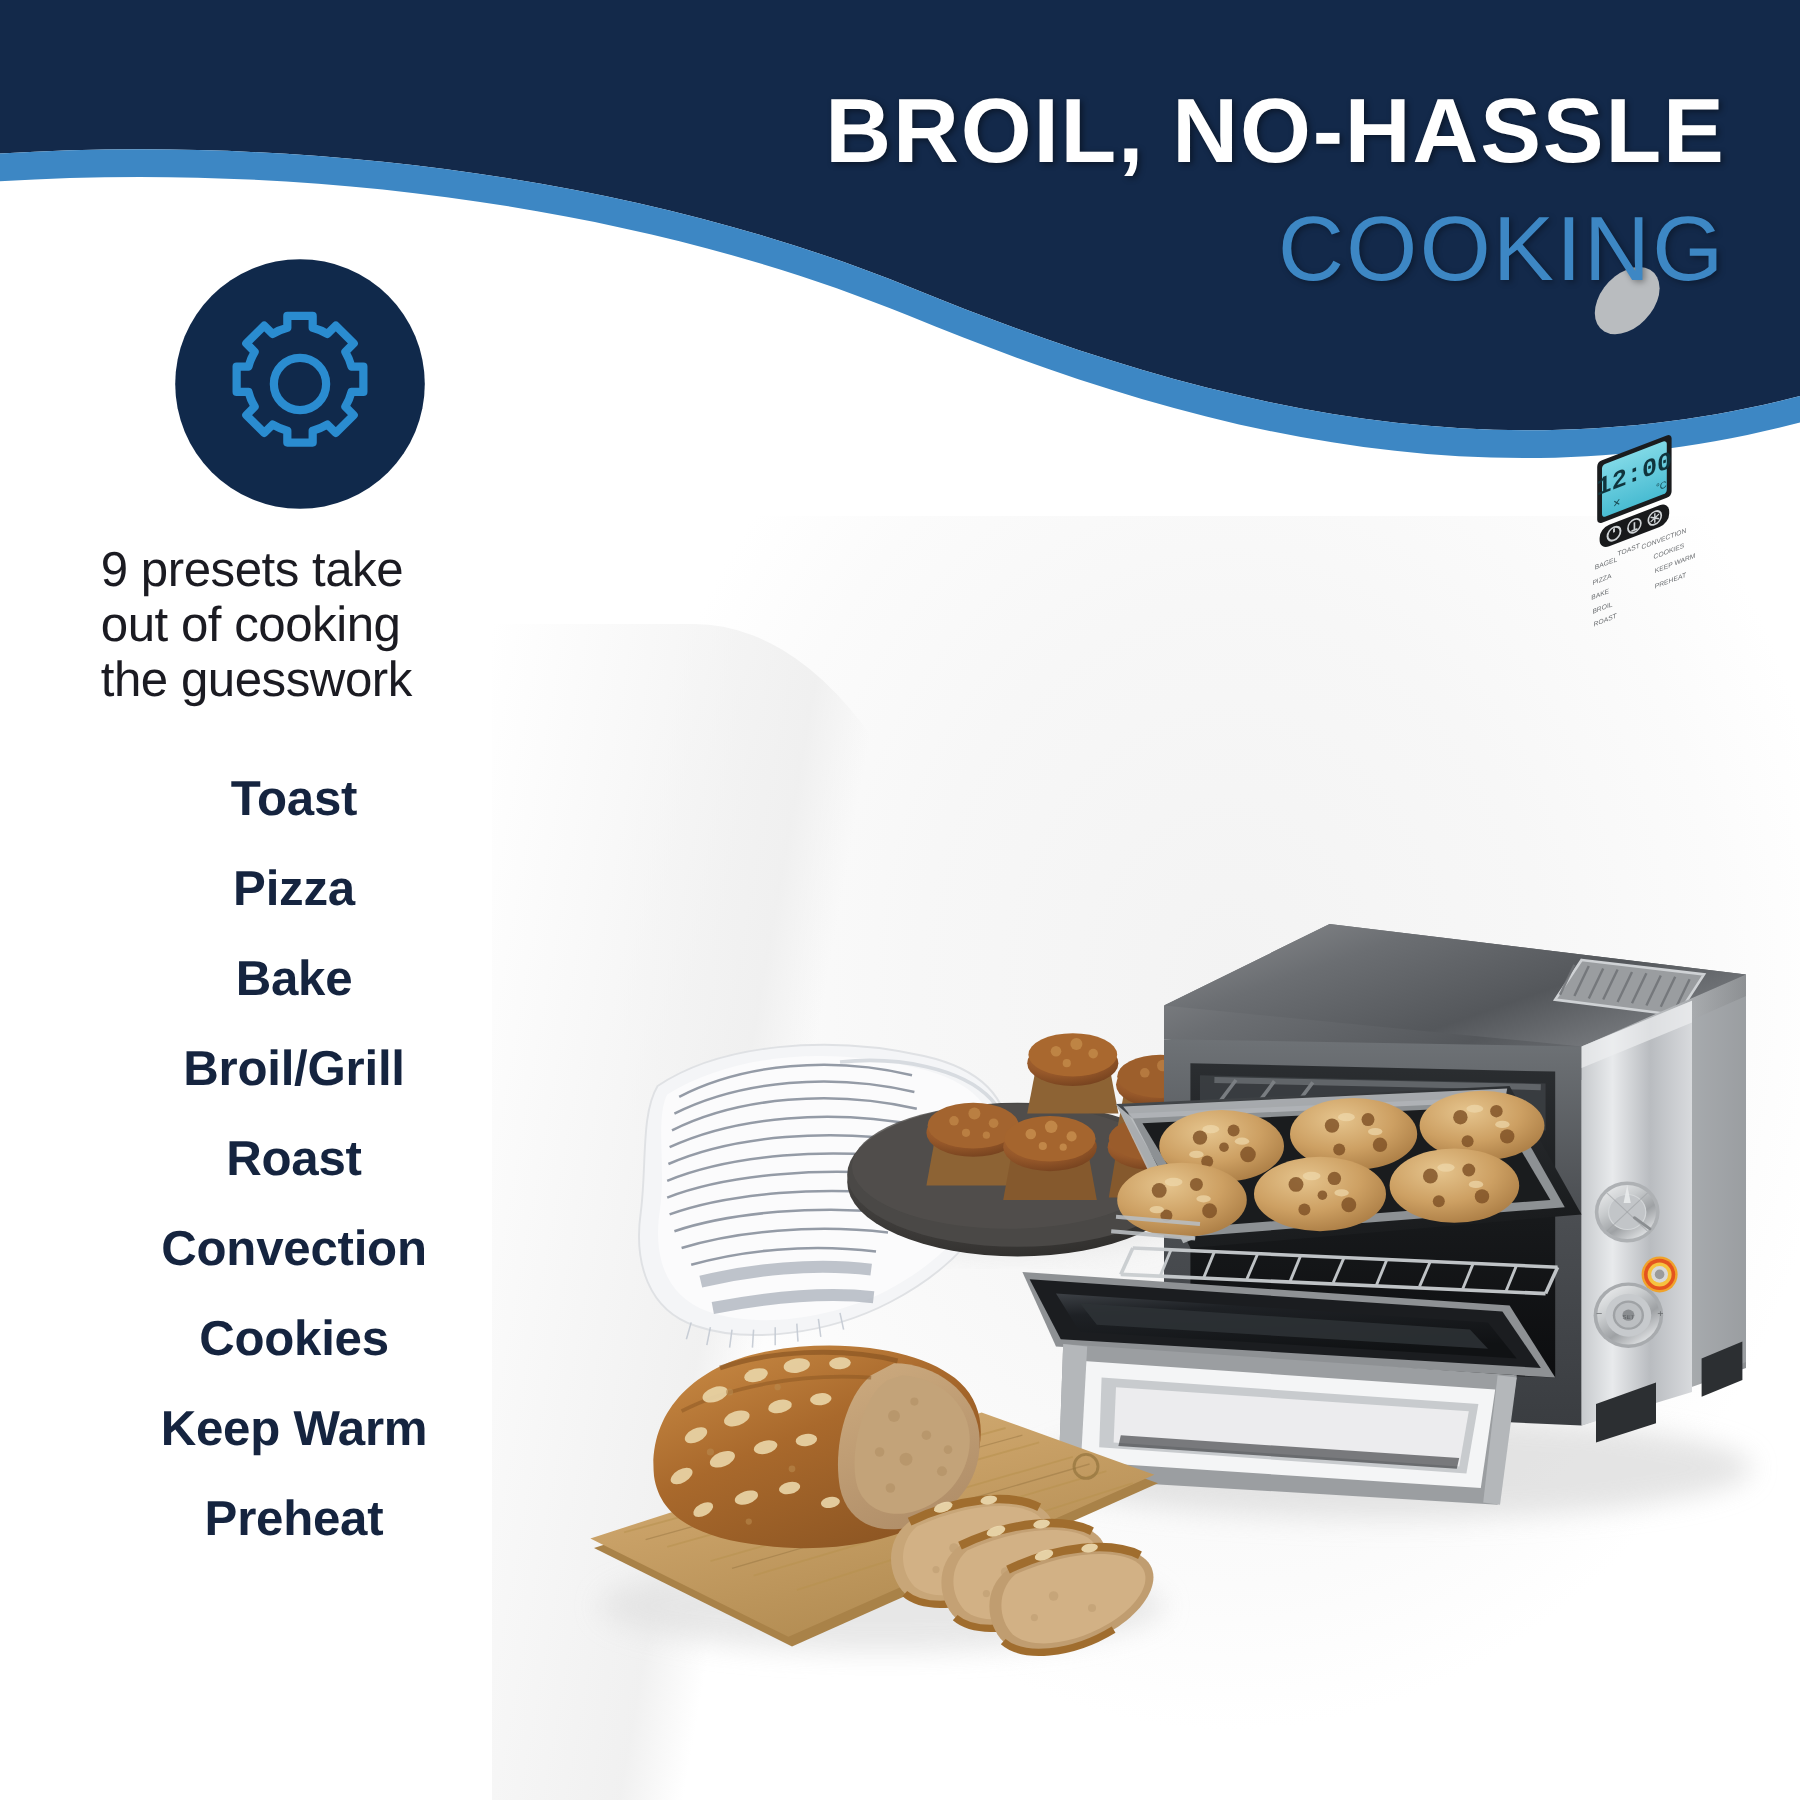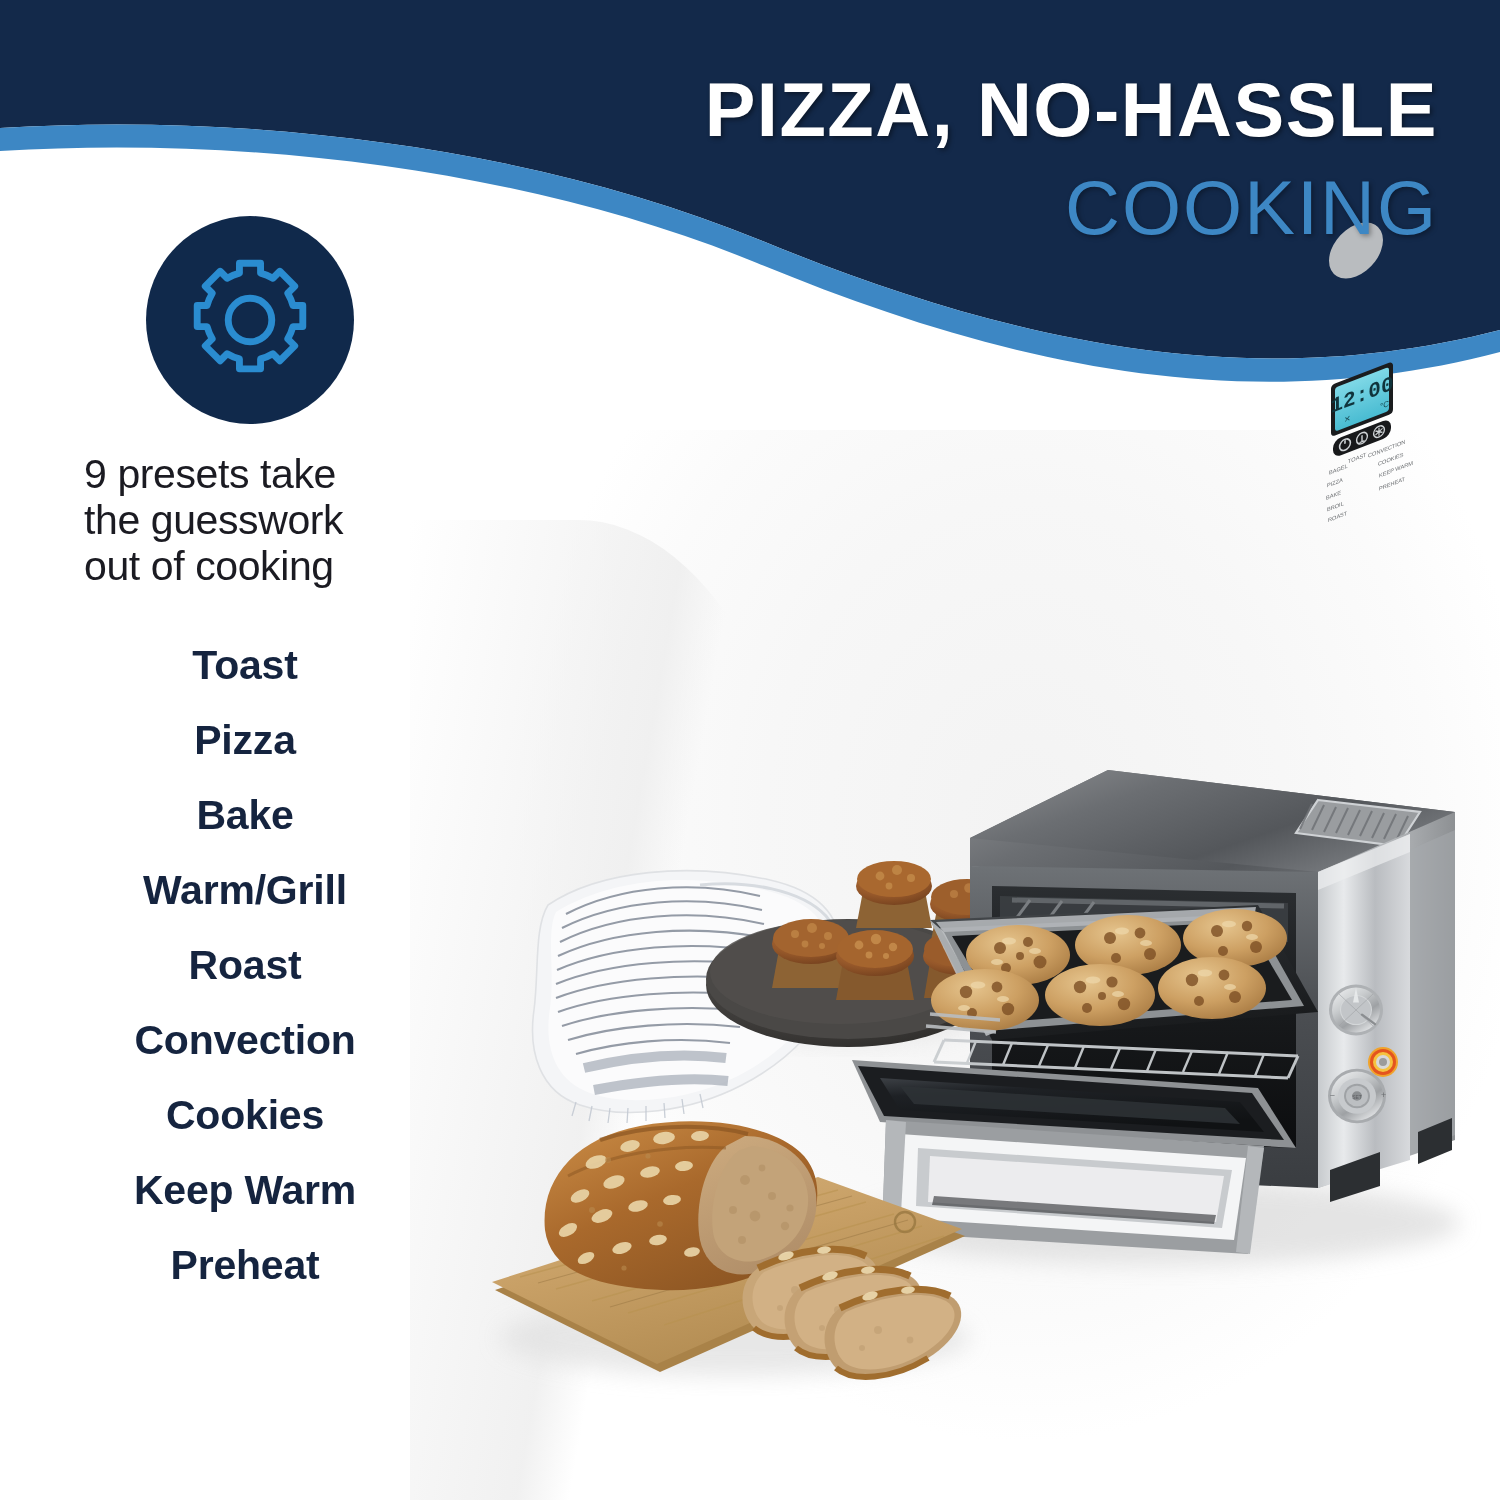--- a/index.html
+++ b/index.html
@@ -635,43 +635,43 @@
 
   <div class="header-band">
     <svg width="1500" height="420" viewBox="0 0 1500 420">
 
       <path d="M0,0 L1500,0 L1500,330 C1230,400 980,330 760,240 C540,150 260,112 0,128 Z" fill="#13294a"></path>
 
       <path d="M0,128 C260,112 540,150 760,240 C980,330 1230,400 1500,330
                L1500,352 C1228,424 978,354 757,263 C538,173 259,135 0,151 Z" fill="#3d87c4"></path>
     </svg>
     <div class="header-title-wrap">
-      <div class="title-line1">PIZZA, NO-HASSLE</div>
+      <div class="title-line1">BROIL, NO-HASSLE</div>
       <div class="title-line2">COOKING</div>
     </div>
   </div>
 
   <div class="gear-badge">
     <svg width="132" height="132" viewBox="0 0 100 100">
       <path d="M42,7 h16 v7.5 a36,36 0 0 1 9.3,3.9 l5.3,-5.3 l11.3,11.3 l-5.3,5.3 a36,36 0 0 1 3.9,9.3 h7.5 v16 h-7.5 a36,36 0 0 1 -3.9,9.3 l5.3,5.3 l-11.3,11.3 l-5.3,-5.3 a36,36 0 0 1 -9.3,3.9 v7.5 h-16 v-7.5 a36,36 0 0 1 -9.3,-3.9 l-5.3,5.3 l-11.3,-11.3 l5.3,-5.3 a36,36 0 0 1 -3.9,-9.3 h-7.5 v-16 h7.5 a36,36 0 0 1 3.9,-9.3 l-5.3,-5.3 l11.3,-11.3 l5.3,5.3 a36,36 0 0 1 9.3,-3.9 z" fill="none" stroke="#2a8cd0" stroke-width="5.2" stroke-linejoin="round"></path>
       <circle cx="50" cy="50" r="16.5" fill="none" stroke="#2a8cd0" stroke-width="5.2"></circle>
     </svg>
   </div>
 
   <div class="lede">
     <div>9 presets take</div>
+    <div>out of cooking</div>
     <div>the guesswork</div>
-    <div>out of cooking</div>
   </div>
 
   <ul class="preset-list">
     <li>Toast</li>
     <li>Pizza</li>
     <li>Bake</li>
-    <li>Warm/Grill</li>
+    <li>Broil/Grill</li>
     <li>Roast</li>
     <li>Convection</li>
     <li>Cookies</li>
     <li>Keep Warm</li>
     <li>Preheat</li>
   </ul>
 
 </div>
 
 </body></html>

